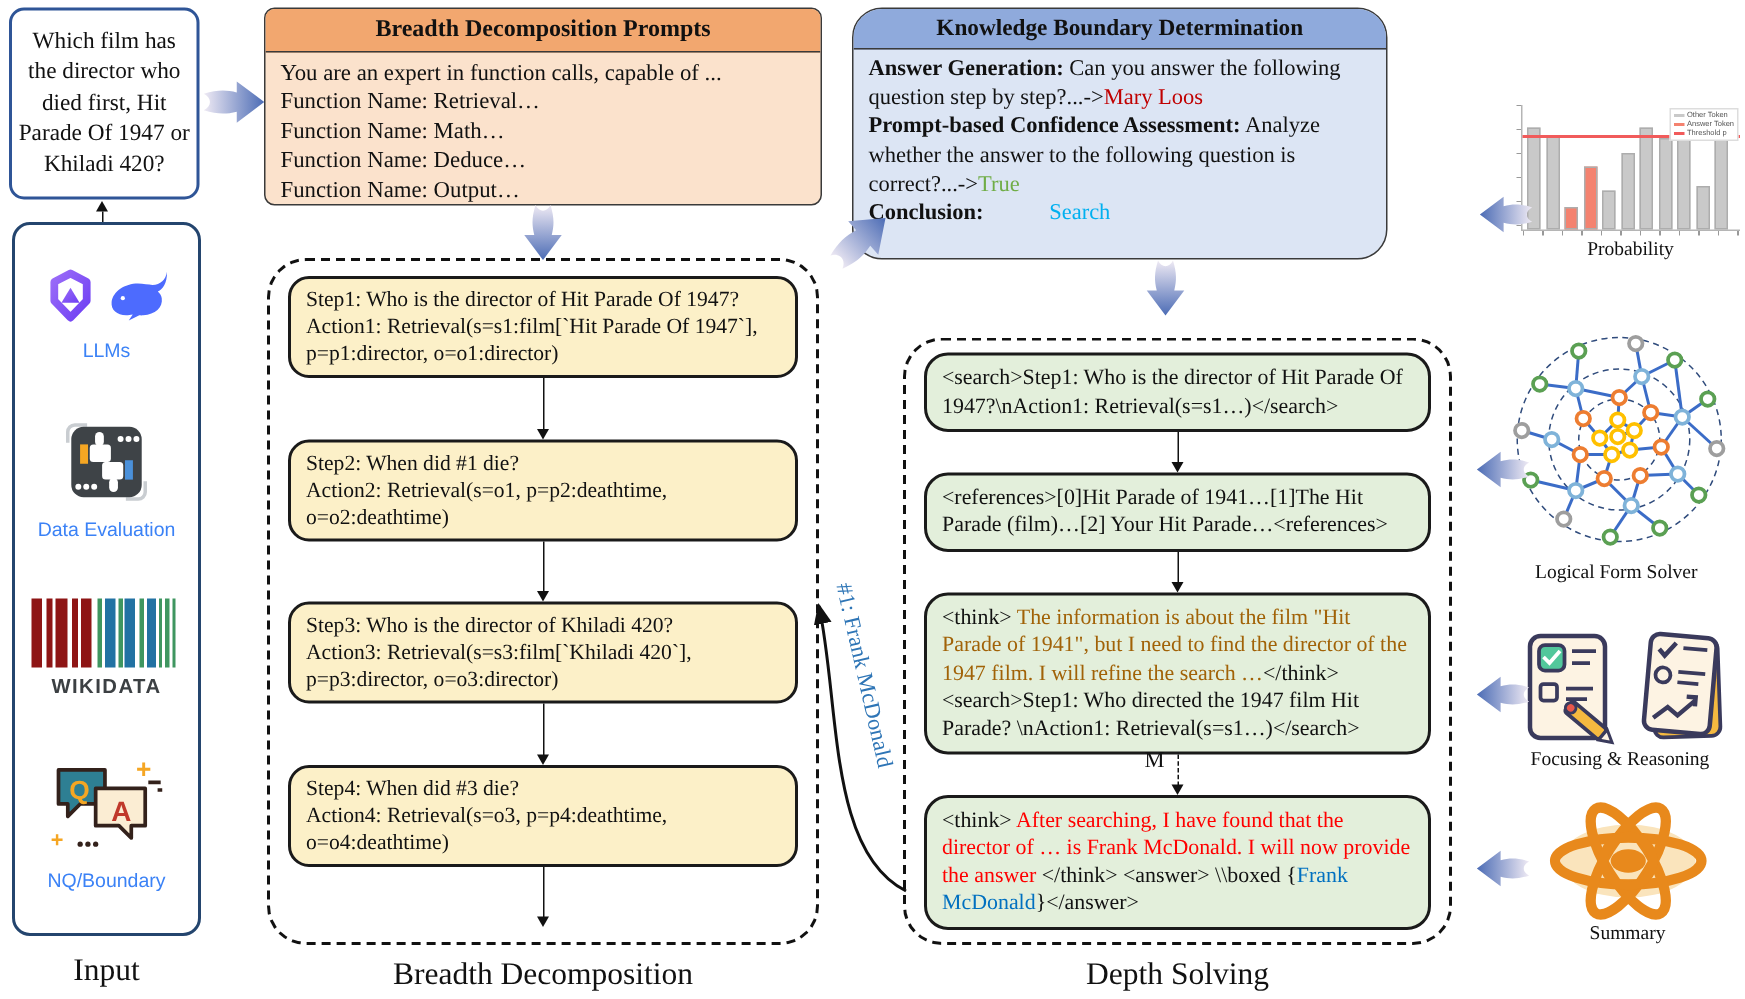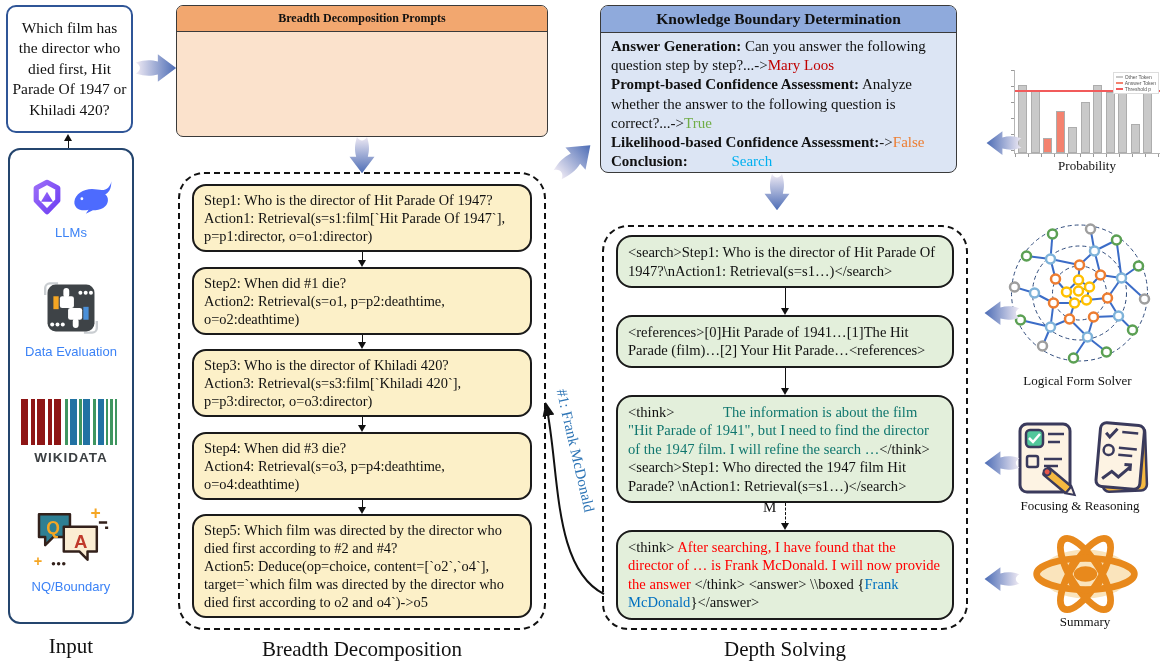--- a/index.html
+++ b/index.html
@@ -21,27 +21,27 @@
   
   .varrow{display:flex;flex-direction:column;align-items:center;width:12px;flex:1 1 10px;min-height:10px;align-self:center;}
   .varrow .shaft{flex:1;width:0;border-left:1.8px solid #111;}
   .varrow.dotted .shaft{border-left:1.8px dashed #111;}
   .varrow .head{width:0;height:0;border-left:4.5px solid transparent;border-right:4.5px solid transparent;border-top:7px solid #111;margin-top:-1px;}
   .uparrow{left:62px;top:134px;width:12px;height:14px;display:flex;flex-direction:column;align-items:center;}
   .uparrow .head{width:0;height:0;border-left:4.5px solid transparent;border-right:4.5px solid transparent;border-bottom:7px solid #111;}
   .uparrow .shaft{flex:1;width:0;border-left:1.8px solid #111;}
   
   #prompts-box{left:176px;top:5px;width:372px;height:132px;border:1.5px solid #3a3a3a;border-radius:7px;box-sizing:border-box;overflow:hidden;background:#FBE2CC;}
-  #prompts-header{background:#F2A76F;border-bottom:1.5px solid #3a3a3a;text-align:center;font-weight:bold;font-size:12px;padding:5px 0;}
+  #prompts-header{background:#F2A76F;border-bottom:1.5px solid #3a3a3a;text-align:center;font-weight:bold;font-size:16px;padding:5px 0;}
   #prompts-body{padding:4px 10px;font-size:15.2px;line-height:19.4px;}
   #breadth-container{left:178px;top:172px;width:368px;height:458px;border:2.2px dashed #111;border-radius:26px;box-sizing:border-box;
     display:flex;flex-direction:column;justify-content:space-between;padding:10px 12px;}
   .step-box{background:#FCF0C8;border:2px solid #1a1a1a;border-radius:14px;padding:5px 10px;font-size:14.4px;line-height:18px;white-space:pre-line;}
   
-  #knowledge-box{left:600px;top:5px;width:357px;height:168px;border:1.5px solid #3a3a3a;border-radius:8px;box-sizing:border-box;overflow:hidden;background:#DCE5F4;}
+  #knowledge-box{left:568px;top:5px;width:357px;height:168px;border:1.5px solid #3a3a3a;border-radius:20px;box-sizing:border-box;overflow:hidden;background:#DCE5F4;}
   #knowledge-header{background:#8FAADC;border-bottom:1.5px solid #3a3a3a;text-align:center;font-weight:bold;font-size:15.5px;padding:4px 0;}
   #knowledge-body{padding:4px 10px;font-size:15px;line-height:19.2px;}
   #depth-container{left:602px;top:225px;width:366px;height:405px;border:2.2px dashed #111;border-radius:26px;box-sizing:border-box;
     display:flex;flex-direction:column;justify-content:space-between;padding:8px 12px;}
   .green-box{background:#E3EFDB;border:2px solid #1a1a1a;border-radius:16px;padding:6px 10px;font-size:14.6px;line-height:18.5px;}
   .mlabel{position:absolute;left:-16px;top:-4px;font-size:15px;color:#111;}
   
   #annot{left:480px;top:442px;width:190px;text-align:center;color:#2E75B6;font-size:15px;
     transform:rotate(77deg);z-index:4;}
   
@@ -191,20 +191,27 @@
     </span>
     <span class="item-label">NQ/Boundary</span>
   </div>
 </div>
 
 <div class="abs caption" style="left:8px;top:634px;width:126px;">Input</div>
 
 
 <div class="abs" id="prompts-box">
   <div id="prompts-header">Breadth Decomposition Prompts</div>
+  <div id="prompts-body">
+    <div>You are an expert in function calls, capable of ...</div>
+    <div>Function Name: Retrieval…</div>
+    <div>Function Name: Math…</div>
+    <div>Function Name: Deduce…</div>
+    <div>Function Name: Output…</div>
+  </div>
 </div>
 
 <div class="abs" id="breadth-container">
   <div class="step-box">Step1: Who is the director of Hit Parade Of 1947?
 Action1: Retrieval(s=s1:film[`Hit Parade Of 1947`], p=p1:director, o=o1:director)</div>
   <div class="varrow">
       <span class="shaft"></span>
       <span class="head"></span>
     </div>
   <div class="step-box">Step2: When did #1 die?
@@ -218,49 +225,46 @@
   <div class="varrow">
       <span class="shaft"></span>
       <span class="head"></span>
     </div>
   <div class="step-box">Step4: When did #3 die?
 Action4: Retrieval(s=o3, p=p4:deathtime, o=o4:deathtime)</div>
   <div class="varrow">
       <span class="shaft"></span>
       <span class="head"></span>
     </div>
-  <div class="step-box">Step5: Which film was directed by the director who died first according to #2 and #4?
-Action5: Deduce(op=choice, content=[`o2`,`o4`], target=`which film was directed by the director who died first according to o2 and o4`)-&gt;o5</div>
 </div>
 
 <div class="abs caption" style="left:178px;top:637px;width:368px;">Breadth Decomposition</div>
 
 
 <div class="abs" id="knowledge-box">
   <div id="knowledge-header">Knowledge Boundary Determination</div>
   <div id="knowledge-body">
     <div><span style="font-weight: 700;">Answer Generation:</span><span> Can you answer the following question step by step?...-&gt;</span><span style="color: rgb(192, 0, 0);">Mary Loos</span></div>
     <div><span style="font-weight: 700; margin-top: 46px;">Prompt-based Confidence Assessment:</span><span> Analyze whether the answer to the following question is correct?...-&gt;</span><span style="color: rgb(112, 173, 71);">True</span></div>
-    <div><span style="font-weight: 700;">Likelihood-based Confidence Assessment:</span><span>-&gt;</span><span style="color: rgb(237, 125, 49);">False</span></div>
     <div><span style="font-weight: 700;">Conclusion:</span><span> </span><span style="color: rgb(0, 176, 240); margin-left: 40px;">Search</span></div>
   </div>
 </div>
 
 <div class="abs" id="depth-container">
   <div class="green-box"><span>&lt;search&gt;Step1: Who is the director of Hit Parade Of 1947?\nAction1: Retrieval(s=s1…)&lt;/search&gt;</span></div>
   <div class="varrow">
       <span class="shaft"></span>
       <span class="head"></span>
     </div>
   <div class="green-box"><span>&lt;references&gt;[0]Hit Parade of 1941…[1]The Hit Parade (film)…[2] Your Hit Parade…&lt;references&gt;</span></div>
   <div class="varrow">
       <span class="shaft"></span>
       <span class="head"></span>
     </div>
-  <div class="green-box"><span>&lt;think&gt; </span><span style="color: #0f766e; margin-left: 45px;">The information is about the film "Hit Parade of 1941", but I need to find the director of the 1947 film. I will refine the search …</span><span>&lt;/think&gt;&lt;search&gt;Step1:  Who directed the 1947 film Hit Parade? \nAction1: Retrieval(s=s1…)&lt;/search&gt;</span></div>
+  <div class="green-box"><span>&lt;think&gt; </span><span style="color: #a16207;">The information is about the film "Hit Parade of 1941", but I need to find the director of the 1947 film. I will refine the search …</span><span>&lt;/think&gt;&lt;search&gt;Step1:  Who directed the 1947 film Hit Parade? \nAction1: Retrieval(s=s1…)&lt;/search&gt;</span></div>
   <div class="varrow dotted" style="position:relative">
     <span class="mlabel">M</span>
     <span class="shaft"></span>
       <span class="head"></span>
   </div>
   <div class="green-box"><span>&lt;think&gt; </span><span style="color: rgb(255, 0, 0);">After searching, I have found that the director of … is Frank McDonald. I will now provide the answer </span><span>&lt;/think&gt; &lt;answer&gt; \\boxed {</span><span style="color: rgb(0, 112, 192);">Frank McDonald</span><span>}&lt;/answer&gt;</span></div>
 </div>
 
 <div class="abs caption" style="left:602px;top:637px;width:366px;">Depth Solving</div>
 

